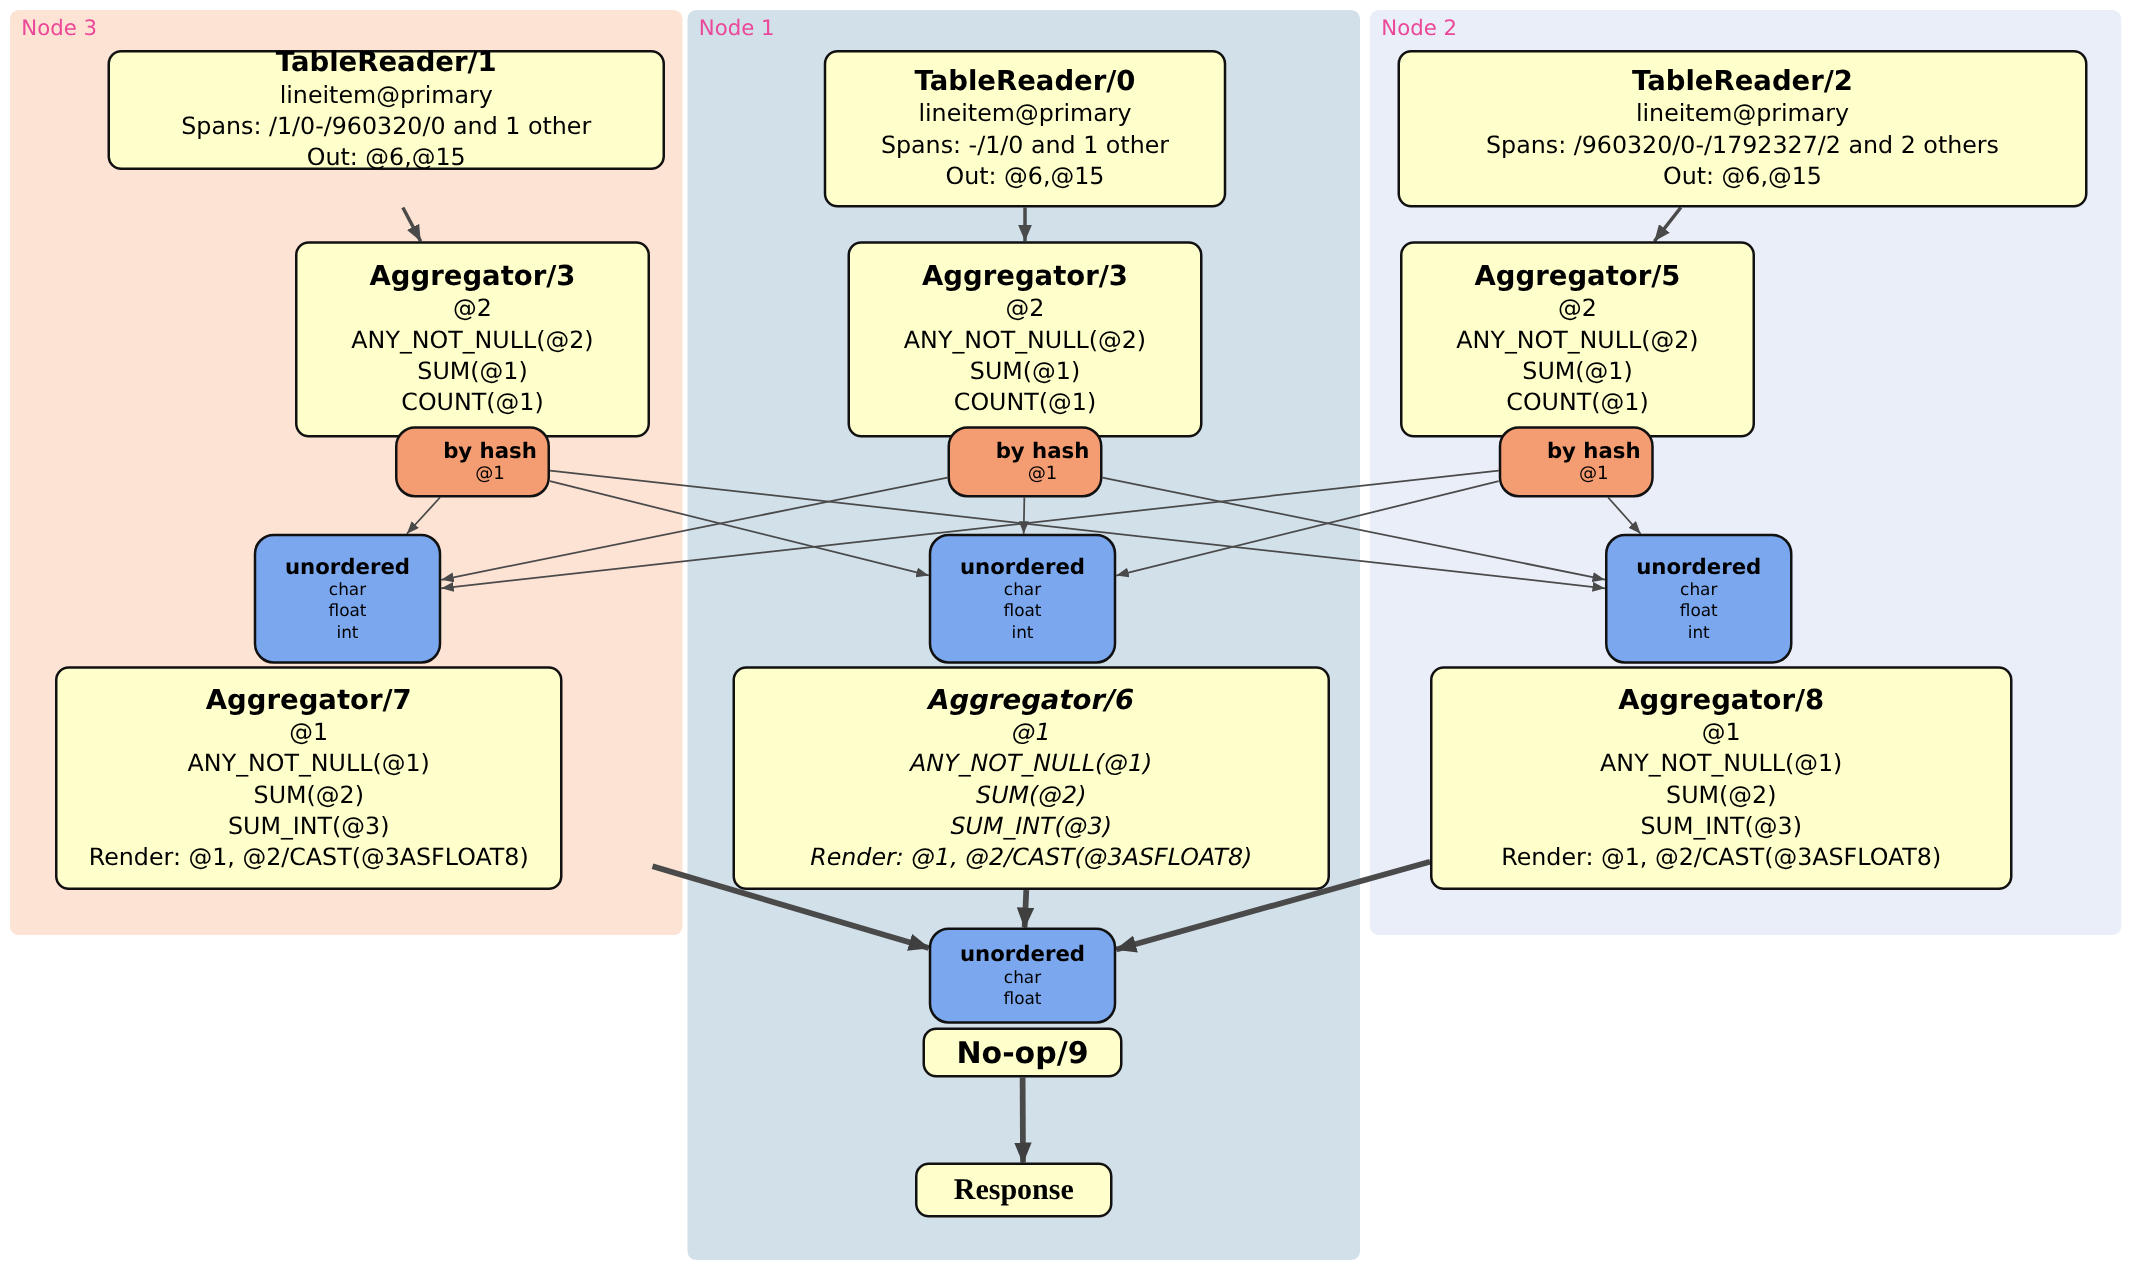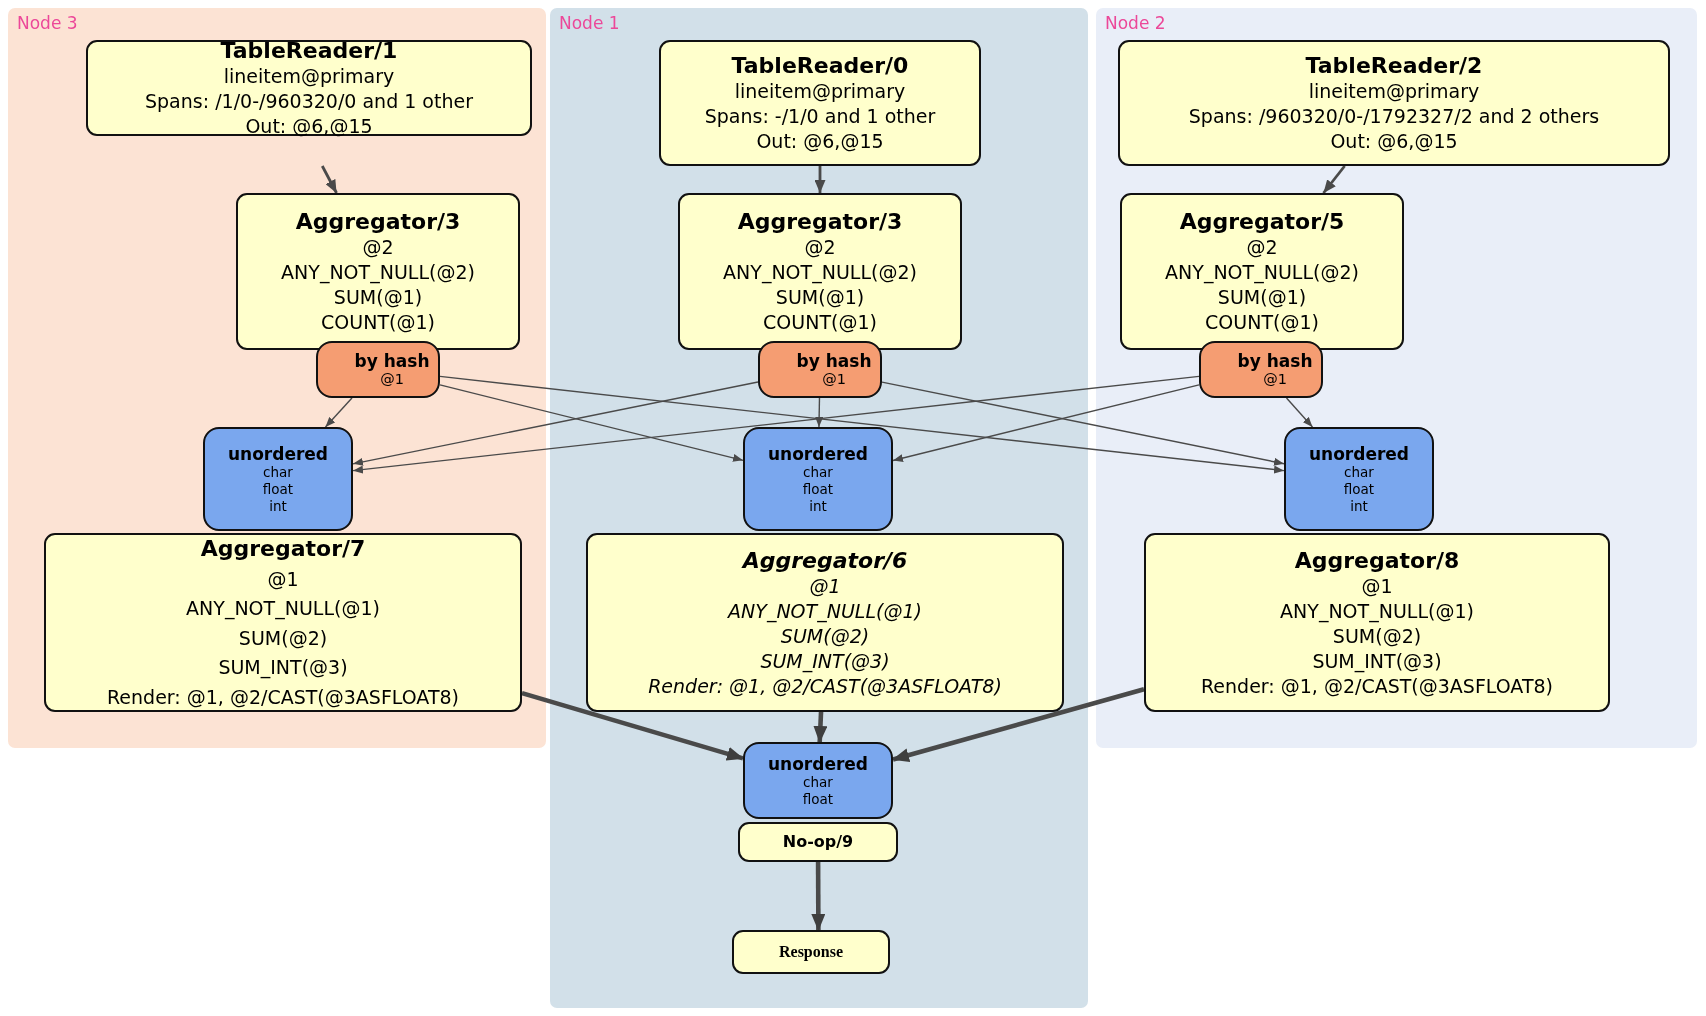--- a/index.html
+++ b/index.html
@@ -13,21 +13,21 @@
   .node {
     position:absolute; z-index:2; box-sizing:border-box;
     display:flex; flex-direction:column; justify-content:center; align-items:center;
     text-align:center; white-space:nowrap;
   }
   .proc { background:var(--proc-fill,#ffffcc); border:2px solid #111; border-radius:11px; }
   .router { background:var(--router-fill,#f59d72); border:2px solid #111; border-radius:16px;padding-left:28px; }
   .sync { background:var(--sync-fill,#7aa7ee); border:2px solid #111; border-radius:16px; }
   .proc .title { font-weight:bold; font-size:22px; line-height:27px; }
   .proc .line  { font-size:19px; line-height:25px; }
-  .mini .title { font-size:16px; line-height:24px; }
+  .mini .title { font-size:24px; line-height:24px; }
   .router .title, .sync .title { font-weight:bold; font-size:17px; line-height:20px; }
   .router .line { font-size:14.5px; line-height:17px; }
   .sync .line   { font-size:13.5px; line-height:17px; }
   .edge-route  { stroke:var(--edge-color,#4a4a4a); stroke-width:1.4; fill:none; }
   .edge-input  { stroke:var(--edge-color,#4a4a4a); stroke-width:2.8; fill:none; }
   .edge-output { stroke:var(--edge-color,#4a4a4a); stroke-width:4.6; fill:none; }
 </style>
 </head>
 <body style="background: rgb(255, 255, 255);">
 
@@ -141,21 +141,21 @@
     <div class="line">float</div>
     <div class="line">int</div>
   </div>
   <div class="node sync" id="n-un2" style="left: 1284px; top: 427px; width: 150px; height: 104px;">
     <div class="title">unordered</div>
     <div class="line">char</div>
     <div class="line">float</div>
     <div class="line">int</div>
   </div>
 
-  <div class="node proc" id="n-agg7" style="left: 44px; top: 533px; width: 478px; height: 179px; justify-content: space-between;">
+  <div class="node proc" id="n-agg7" style="left: 44px; top: 533px; width: 406px; height: 179px;">
     <div class="title">Aggregator/7</div>
     <div class="line">@1</div>
     <div class="line">ANY_NOT_NULL(@1)</div>
     <div class="line">SUM(@2)</div>
     <div class="line">SUM_INT(@3)</div>
     <div class="line">Render: @1, @2/CAST(@3ASFLOAT8)</div>
   </div>
   <div class="node proc" id="n-agg6" style="left: 586px; top: 533px; width: 478px; height: 179px; font-style: italic;">
     <div class="title">Aggregator/6</div>
     <div class="line">@1</div>

